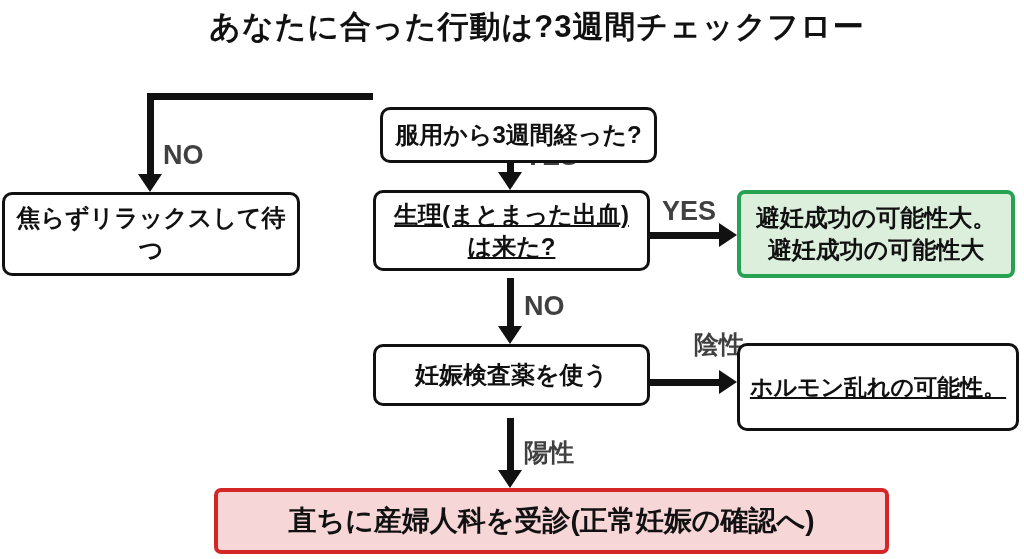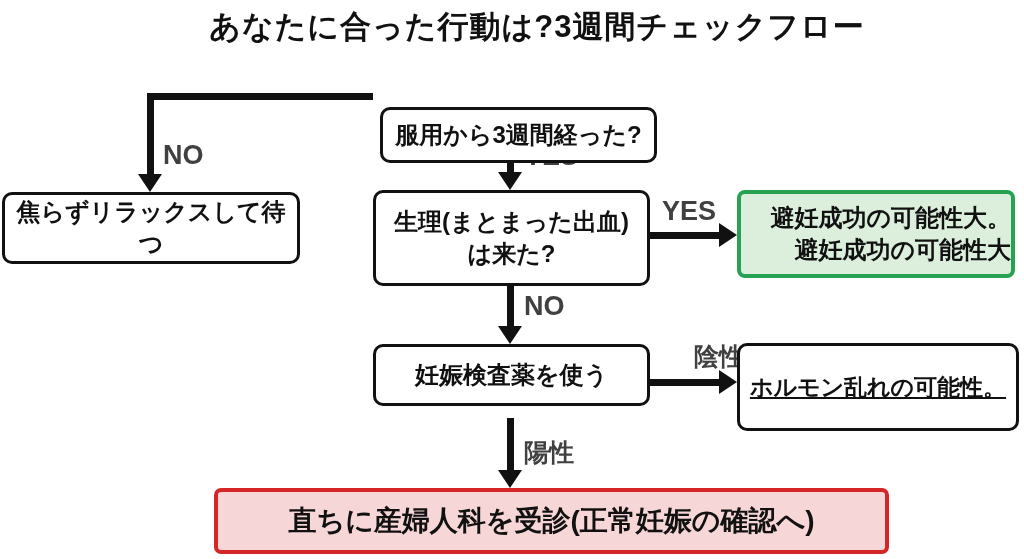--- a/index.html
+++ b/index.html
@@ -57,40 +57,40 @@
   <div class="seg" style="left:650px;top:232px;width:70px;height:7px;"></div>
   <div class="arrow-right" style="left:719px;top:223px;"></div>
   <div class="edge-label lat" style="left:662px;top:196px;">YES</div>
 
   <div class="seg" style="left:507px;top:278px;width:7px;height:48px;"></div>
   <div class="arrow-down" style="left:498px;top:326px;"></div>
   <div class="edge-label lat" style="left:524px;top:291px;">NO</div>
 
   <div class="seg" style="left:650px;top:379px;width:70px;height:7px;"></div>
   <div class="arrow-right" style="left:719px;top:370px;"></div>
-  <div class="edge-label jp" style="left:662px;top:340px;padding-left:32px;">陰性</div>
+  <div class="edge-label jp" style="left:662px;top:328px;padding-left:32px;">陰性</div>
 
   <div class="seg" style="left:507px;top:418px;width:7px;height:52px;"></div>
   <div class="arrow-down" style="left:498px;top:470px;"></div>
   <div class="edge-label jp" style="left:524px;top:436px;">陽性</div>
 
   <div class="node" style="left:380px;top:76px;width:277px;height:56px;margin-top:31px;">
     <span>服用から3週間経った?</span>
   </div>
 
-  <div class="node" style="left:2px;top:192px;width:298px;height:72px;">
+  <div class="node" style="left:2px;top:192px;width:298px;height:84px;">
     <span>焦らずリラックスして待つ</span>
   </div>
 
-  <div class="node" style="left:373px;top:190px;width:277px;height:96px;">
+  <div class="node" style="left:373px;top:190px;width:277px;height:81px;text-decoration:underline;">
     <span>生理(まとまった出血)</span>
     <span>は来た?</span>
   </div>
 
-  <div class="node success" style="left:737px;top:190px;width:278px;height:88px;align-items:flex-end;">
+  <div class="node success" style="left:737px;top:190px;width:278px;height:88px;">
     <span>避妊成功の可能性大。</span>
     <span>避妊成功の可能性大</span>
   </div>
 
   <div class="node" style="left:373px;top:344px;width:277px;height:62px;">
     <span>妊娠検査薬を使う</span>
   </div>
 
   <div class="node" style="left:737px;top:343px;width:282px;height:88px;font-size:23px;text-decoration:underline;">
     <span>ホルモン乱れの可能性。</span>

